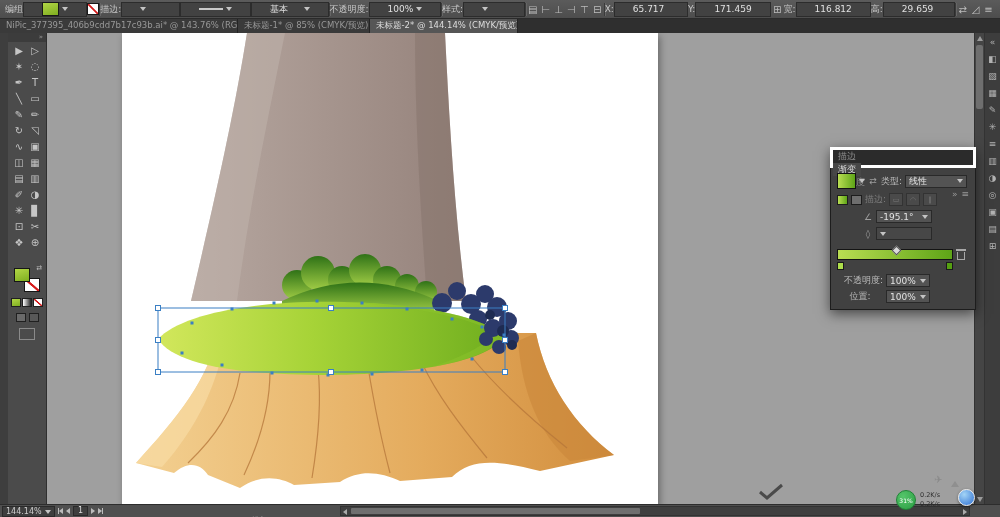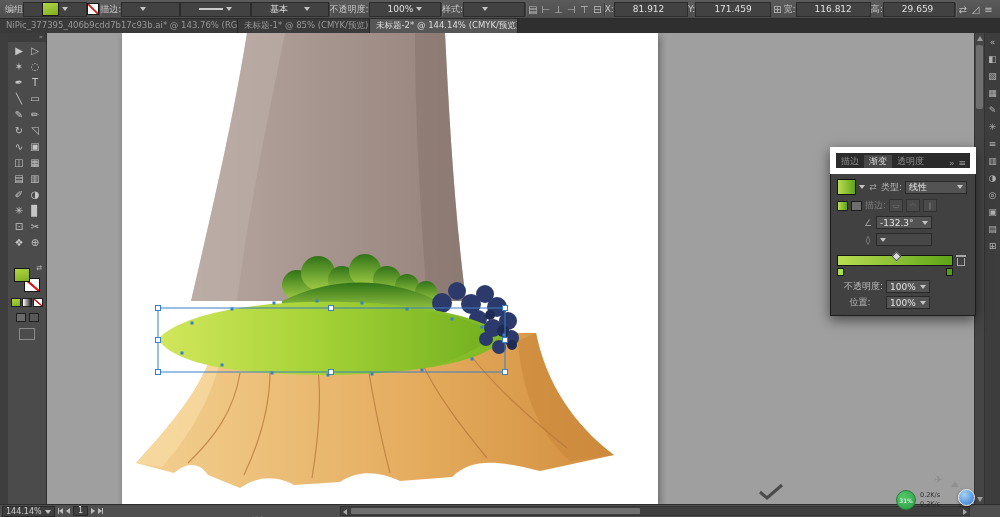--- a/index.html
+++ b/index.html
@@ -43,21 +43,21 @@
   .pbcheck{position:absolute;left:711px;top:450px;}
   .vscroll{position:absolute;right:15px;top:0;bottom:0;width:11px;background:#454545;border-left:1px solid #333;border-right:1px solid #333;box-sizing:border-box;}
   .vthumb{position:absolute;left:1px;right:1px;top:12px;height:64px;background:#6f6f6f;border-radius:2px;}
   .varr{position:absolute;left:2px;width:0;height:0;border-left:3.5px solid transparent;border-right:3.5px solid transparent;}
   .varr.up{top:3px;border-bottom:5px solid #9b9b9b;}
   .varr.down{bottom:3px;border-top:5px solid #9b9b9b;}
   .dockstrip{position:absolute;right:0;top:0;bottom:0;width:15px;background:#3d3d3d;display:flex;flex-direction:column;align-items:center;gap:7px;padding-top:4px;box-sizing:border-box;}
   .dicon{color:#b3b3b3;font-size:9px;line-height:10px;}
   
   .gpanel{position:absolute;left:830px;top:147px;width:146px;z-index:30;box-shadow:0 4px 12px rgba(0,0,0,.55);font-size:9px;}
-  .gph{height:15px;background:#2b2b2b;border:6px solid #ffffff;display:flex;align-items:flex-end;}
+  .gph{height:15px;background:#2b2b2b;border:3px solid #ffffff;display:flex;align-items:flex-start;flex-direction:column;}
   .gptab{display:flex;align-items:center;padding:0 5px;color:#8e8e8e;white-space:nowrap;}
   .gptab.active{background:#474747;color:#ddd;}
   .gphicons{margin-left:auto;display:flex;align-items:center;gap:4px;padding-right:4px;color:#9a9a9a;}
   .gpb{background:#414141;border:1px solid #1d1d1d;border-top:none;padding:5px 6px 6px;box-sizing:border-box;}
   .gprow{display:flex;align-items:center;gap:3px;margin-bottom:4px;}
   .gpsw{width:17px;height:14px;background:linear-gradient(90deg,#b9dd52,#5ea417);border:1px solid #121212;flex:none;}
   .gplabel{color:#bdbdbd;white-space:nowrap;text-align:center;}
   .gplabel.dim{color:#7d7d7d;}
   .gpdd{display:inline-flex;align-items:center;justify-content:space-between;gap:3px;background:#535353;border:1px solid #292929;height:13px;padding:0 3px;color:#e2e2e2;box-sizing:border-box;}
   .gpdd.dis{color:#777;background:#474747;}
@@ -137,21 +137,21 @@
     <span class="sep"></span>
     <span class="cbtn">▤</span>
     <span class="cbtn">⊢</span>
     <span class="cbtn">⊥</span>
     <span class="cbtn">⊣</span>
     <span class="cbtn">⊤</span>
     <span class="cbtn">⊟</span>
     <span class="sep"></span>
     <span class="lbl">X:</span>
     <span class="fld" style="width:42px">
-        <i style="font-style:normal">81.912</i>
+        <i style="font-style:normal">65.717</i>
       </span>
     <span class="lbl">Y:</span>
     <span class="fld" style="width:42px">
         <i style="font-style:normal">171.459</i>
       </span>
     <span class="cbtn">⊞</span>
     <span class="lbl">宽:</span>
     <span class="fld" style="width:42px">
         <i style="font-style:normal">116.812</i>
       </span>
@@ -411,21 +411,21 @@
         <span class="gpmini gpm1"></span>
         <span class="gpmini gpm2"></span>
         <span class="gplabel dim">描边:</span>
         <span class="gpsicon">▭</span>
         <span class="gpsicon">◠</span>
         <span class="gpsicon">∥</span>
       </div>
       <div class="gprow" style="margin-left:26px">
         <span class="gpglyph">∠</span>
         <span class="gpdd w56">
-            <i style="font-style:normal">-132.3°</i>
+            <i style="font-style:normal">-195.1°</i>
             <span class="caret"></span>
           </span>
       </div>
       <div class="gprow" style="margin-left:26px">
         <span class="gpglyph">◊</span>
         <span class="gpdd w56 dis">
             <span class="caret"></span>
           </span>
       </div>
       <div class="gpslider">

